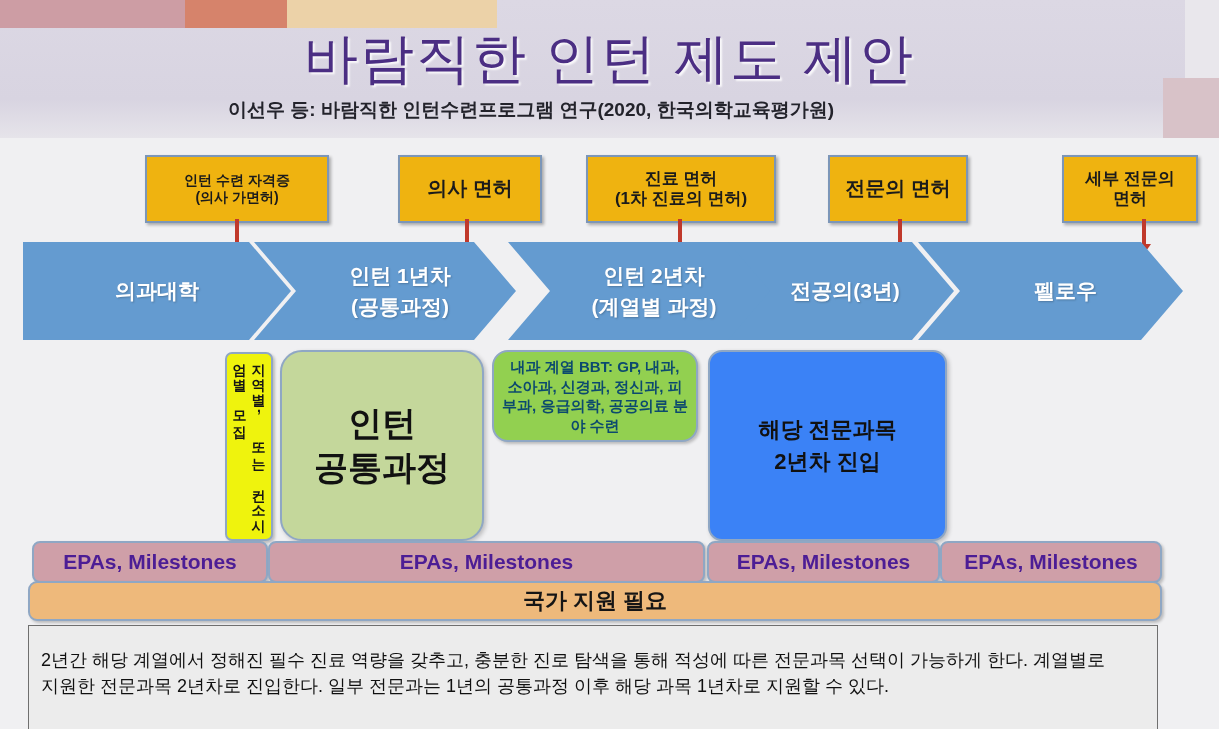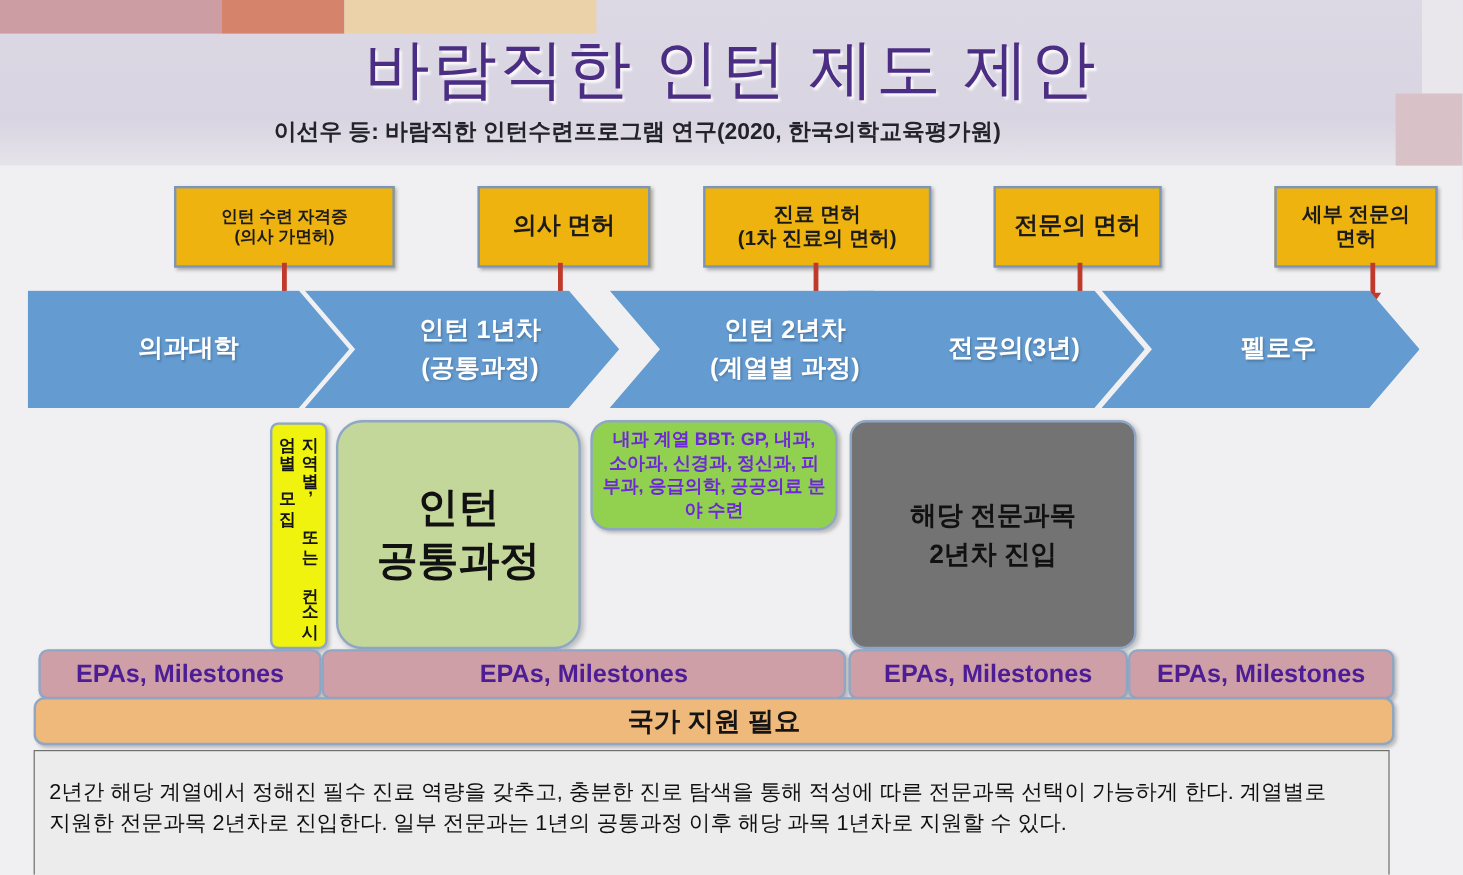--- a/index.html
+++ b/index.html
@@ -60,24 +60,24 @@
     font-size:14px;font-weight:bold;color:#151515;letter-spacing:1px;line-height:1.35;}
 
   .bigbox{position:absolute;background:#c4d79b;border:2px solid #8fa7c4;border-radius:22px;
     box-shadow:2px 2px 4px rgba(0,0,0,.22);
     display:flex;align-items:center;justify-content:center;text-align:center;
     font-size:34px;font-weight:bold;color:#111;line-height:1.28;}
 
   .trackbox{position:absolute;background:#92d050;border:2px solid #8fa7c4;border-radius:16px;
     box-shadow:2px 2px 3px rgba(0,0,0,.22);
     display:flex;align-items:center;justify-content:center;text-align:center;
-    font-size:15px;font-weight:bold;color:#6d28d9;line-height:1.30;padding:0 7px;
+    font-size:15px;font-weight:bold;color:#0c4a6e;line-height:1.30;padding:0 7px;
     box-sizing:border-box;}
 
-  .deepbox{position:absolute;background:#737373;border:2px solid #8fa7c4;border-radius:14px;
+  .deepbox{position:absolute;background:#3b82f6;border:2px solid #8fa7c4;border-radius:14px;
     box-shadow:2px 2px 4px rgba(0,0,0,.22);
     display:flex;align-items:center;justify-content:center;text-align:center;
     font-size:22px;font-weight:bold;color:#111;line-height:1.45;}
 
   
   .epa{position:absolute;height:38px;background:#cf9fa8;border:2px solid #8fa7c4;border-radius:8px;
     box-shadow:2px 2px 3px rgba(0,0,0,.22);
     display:flex;align-items:center;justify-content:center;
     font-size:21px;font-weight:bold;color:#4c1d95;}
 

